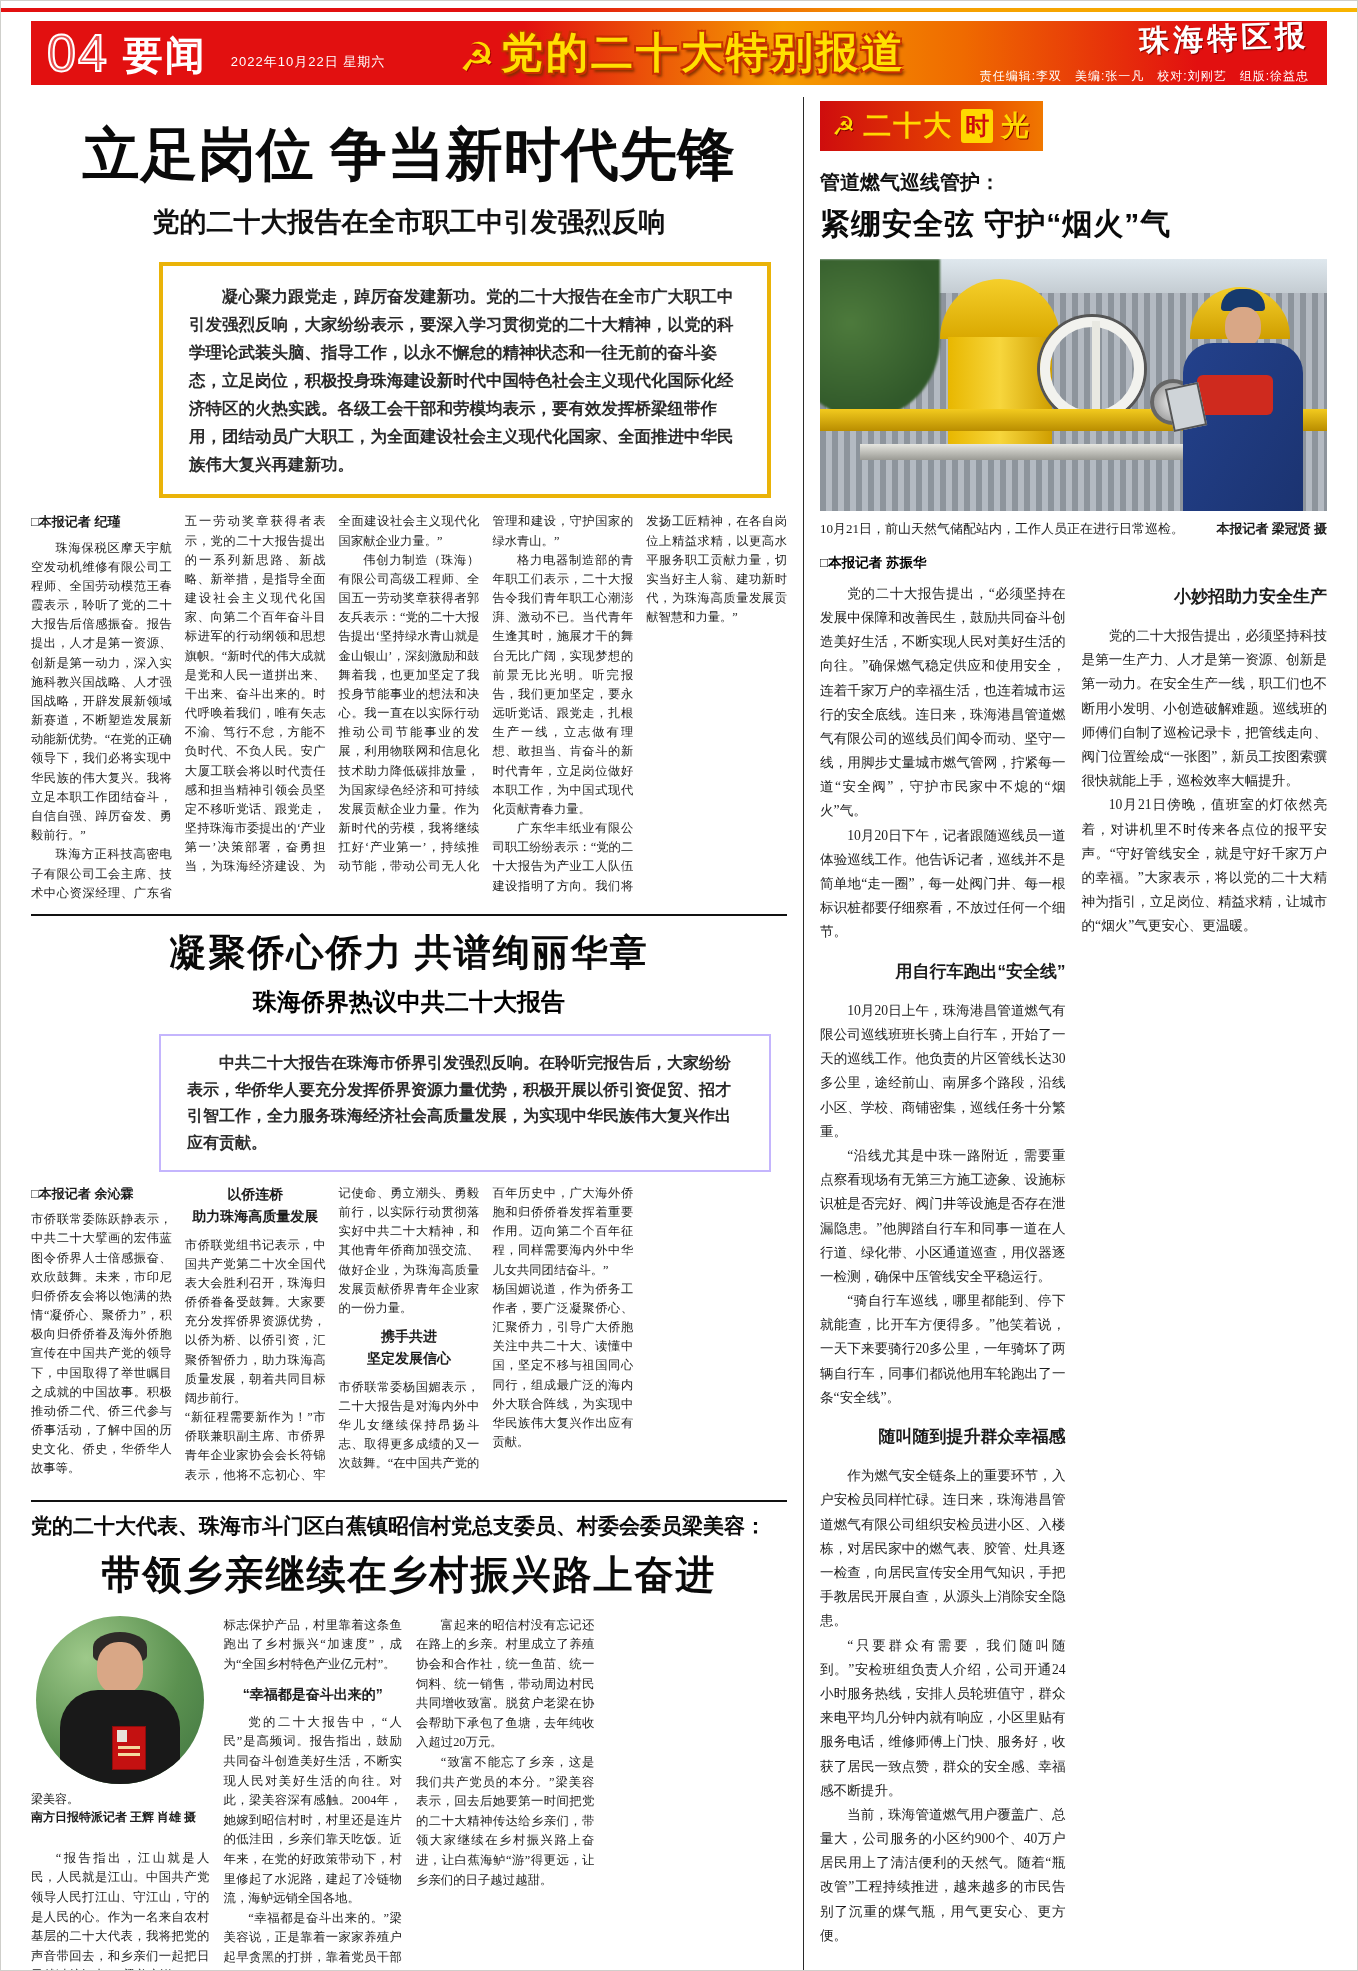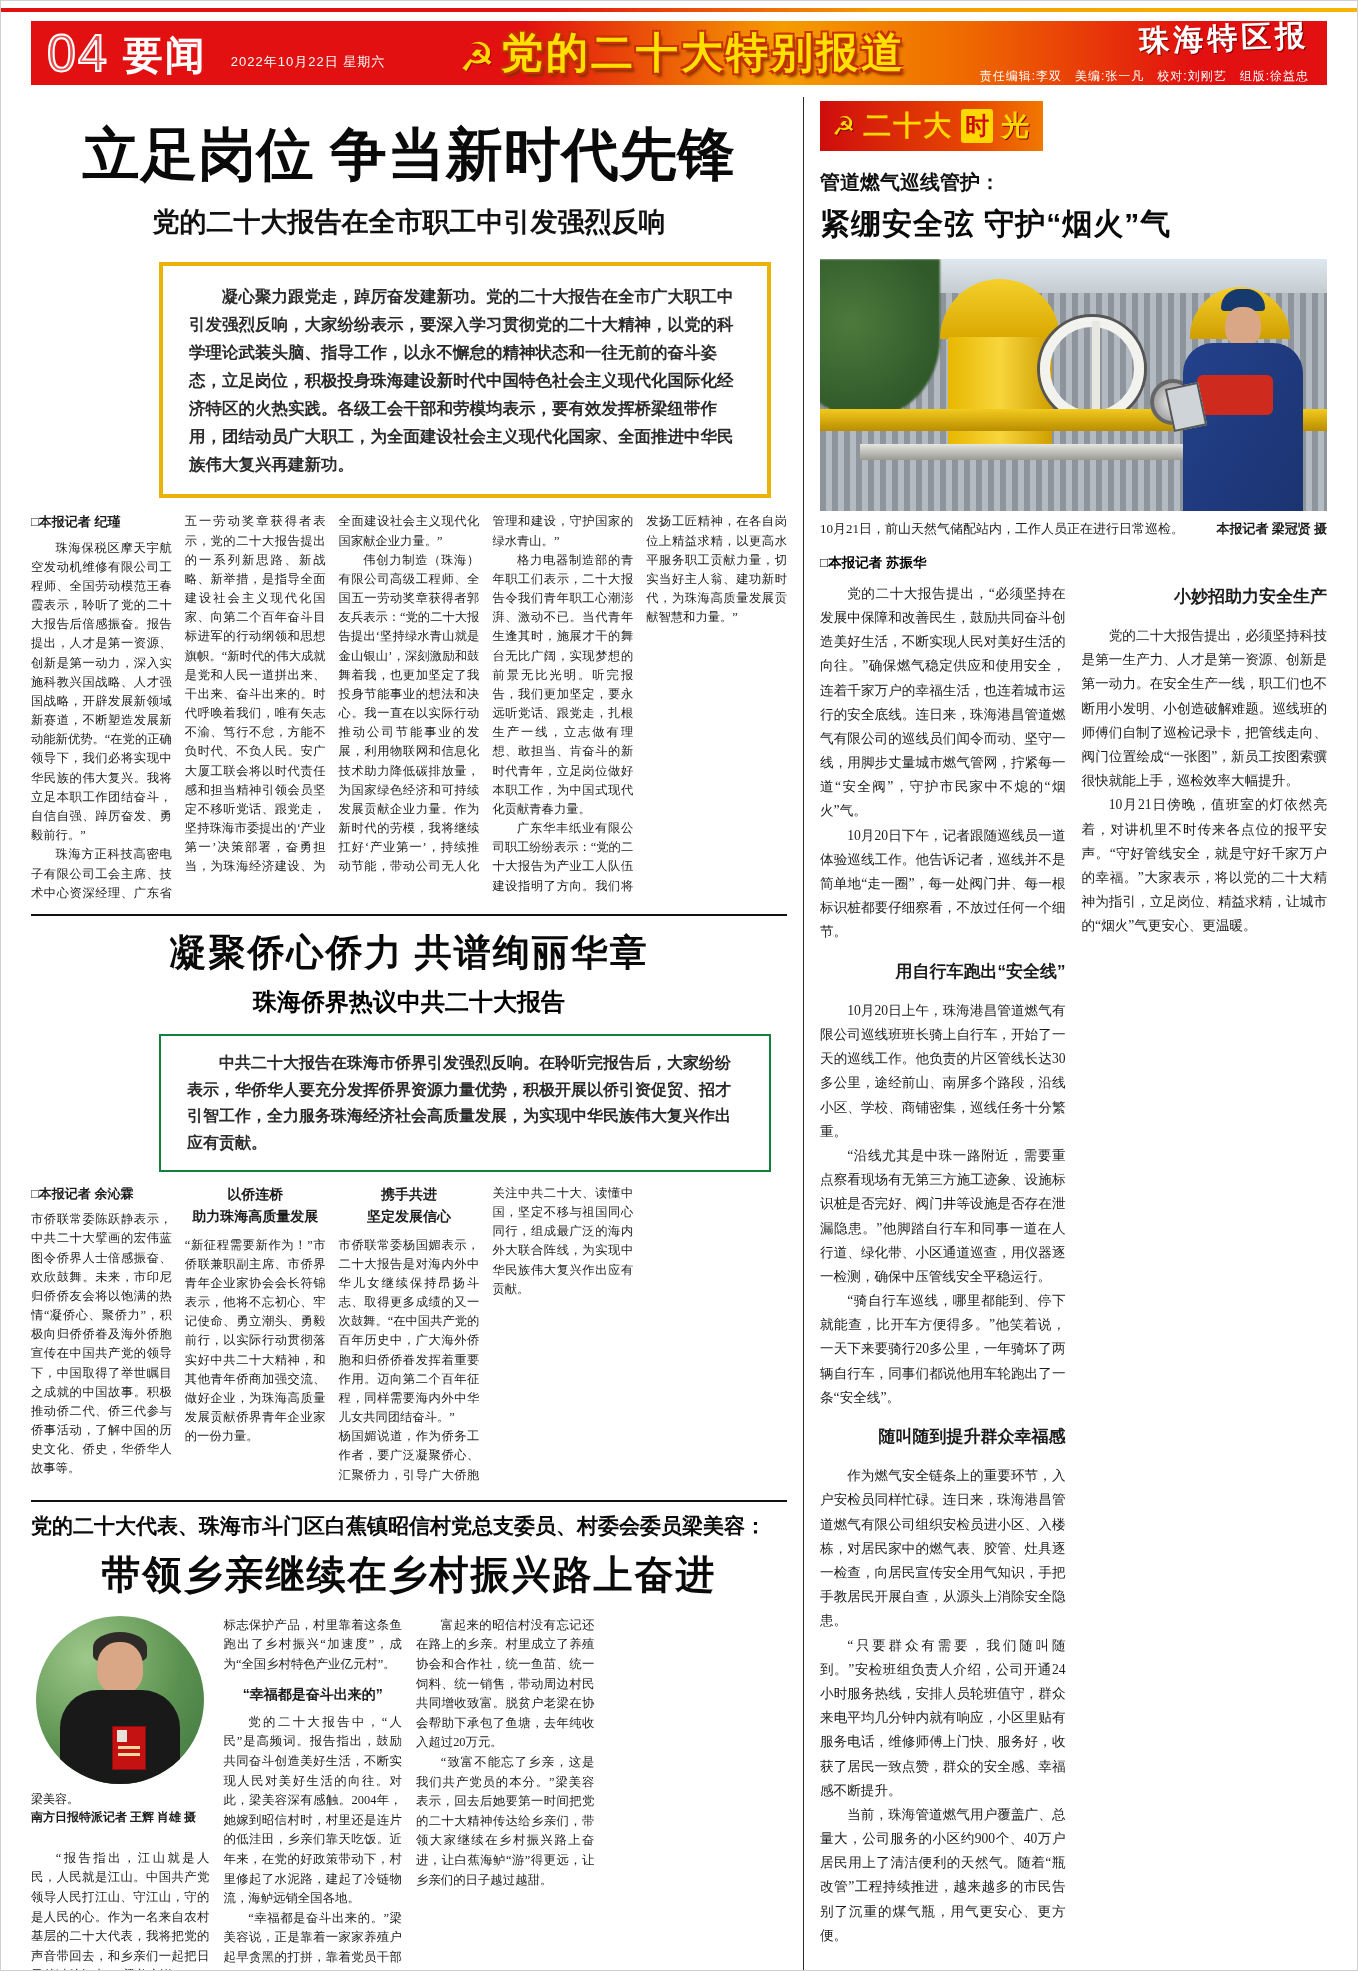--- a/index.html
+++ b/index.html
@@ -45,21 +45,21 @@
               font-family:"Liberation Sans",sans-serif; font-size:16.5px; line-height:1.7; color:#2b2b2b; font-weight:600; }
   .introbox p { text-indent:2em; }
   .body5 { margin-top:14px; height:392px; column-count:5; column-gap:13px; column-fill:auto;
            font-size:12.3px; line-height:1.56; text-align:justify; color:#1c1c1c; overflow:hidden; }
   .body5 p, .body4 p, .body2 p { text-indent:2em; break-inside:auto; }
   .byline { font-family:"Liberation Sans",sans-serif; font-weight:700; font-size:13px; text-indent:0 !important; margin-bottom:6px; }
 
   
   .a2-headline { font-size:37px; font-weight:900; text-align:center; letter-spacing:2px; margin-top:12px; color:#0a0a0a; }
   .a2-subhead { font-family:"Liberation Sans",sans-serif; font-size:24px; font-weight:600; text-align:center; margin-top:8px; }
-  .introbox2 { border:2px solid #15803d; margin:16px 0 0 128px; width:612px; padding:14px 26px;
+  .introbox2 { border:2px solid #c4b5fd; margin:16px 0 0 128px; width:612px; padding:14px 26px;
                font-family:"Liberation Sans",sans-serif; font-size:16px; line-height:1.65; color:#2b2b2b; font-weight:600; }
   .introbox2 p { text-indent:2em; }
   .body5b { margin-top:12px; height:306px; column-count:5; column-gap:13px; column-fill:auto;
             font-size:12.3px; line-height:1.56; text-align:justify; color:#1c1c1c; overflow:hidden; }
   .colsub { font-family:"Liberation Sans",sans-serif; font-weight:700; font-size:14px; text-align:center;
             text-indent:0 !important; margin:8px 0; break-inside:avoid; }
 
   
   .a4-kicker { font-family:"Liberation Sans",sans-serif; font-size:21px; font-weight:700; color:#0a0a0a; }
   .a4-headline { font-size:39px; font-weight:900; text-align:center; letter-spacing:2px; margin-top:8px; color:#0a0a0a; }
@@ -175,20 +175,21 @@
         <div class="introbox2">
           <p>中共二十大报告在珠海市侨界引发强烈反响。在聆听完报告后，大家纷纷表示，华侨华人要充分发挥侨界资源力量优势，积极开展以侨引资促贸、招才引智工作，全力服务珠海经济社会高质量发展，为实现中华民族伟大复兴作出应有贡献。</p>
         </div>
         <div class="body5b">
           <p class="byline">□本报记者 余沁霖</p>
           <p>市侨联常委陈跃静表示，中共二十大擘画的宏伟蓝图令侨界人士倍感振奋、欢欣鼓舞。未来，市印尼归侨侨友会将以饱满的热情“凝侨心、聚侨力”，积极向归侨侨眷及海外侨胞宣传在中国共产党的领导下，中国取得了举世瞩目之成就的中国故事。积极推动侨二代、侨三代参与侨事活动，了解中国的历史文化、侨史，华侨华人故事等。</p>
           <p class="colsub">
             <span>以侨连桥</span><br>
             <span>助力珠海高质量发展</span>
           </p>
+          <p>市侨联党组书记表示，中国共产党第二十次全国代表大会胜利召开，珠海归侨侨眷备受鼓舞。大家要充分发挥侨界资源优势，以侨为桥、以侨引资，汇聚侨智侨力，助力珠海高质量发展，朝着共同目标阔步前行。</p>
           <p>“新征程需要新作为！”市侨联兼职副主席、市侨界青年企业家协会会长符锦表示，他将不忘初心、牢记使命、勇立潮头、勇毅前行，以实际行动贯彻落实好中共二十大精神，和其他青年侨商加强交流、做好企业，为珠海高质量发展贡献侨界青年企业家的一份力量。</p>
           <p class="colsub">
             <span>携手共进</span><br>
             <span>坚定发展信心</span>
           </p>
           <p>市侨联常委杨国媚表示，二十大报告是对海内外中华儿女继续保持昂扬斗志、取得更多成绩的又一次鼓舞。“在中国共产党的百年历史中，广大海外侨胞和归侨侨眷发挥着重要作用。迈向第二个百年征程，同样需要海内外中华儿女共同团结奋斗。”</p>
           <p>杨国媚说道，作为侨务工作者，要广泛凝聚侨心、汇聚侨力，引导广大侨胞关注中共二十大、读懂中国，坚定不移与祖国同心同行，组成最广泛的海内外大联合阵线，为实现中华民族伟大复兴作出应有贡献。</p>
         </div>
       </div>
 

